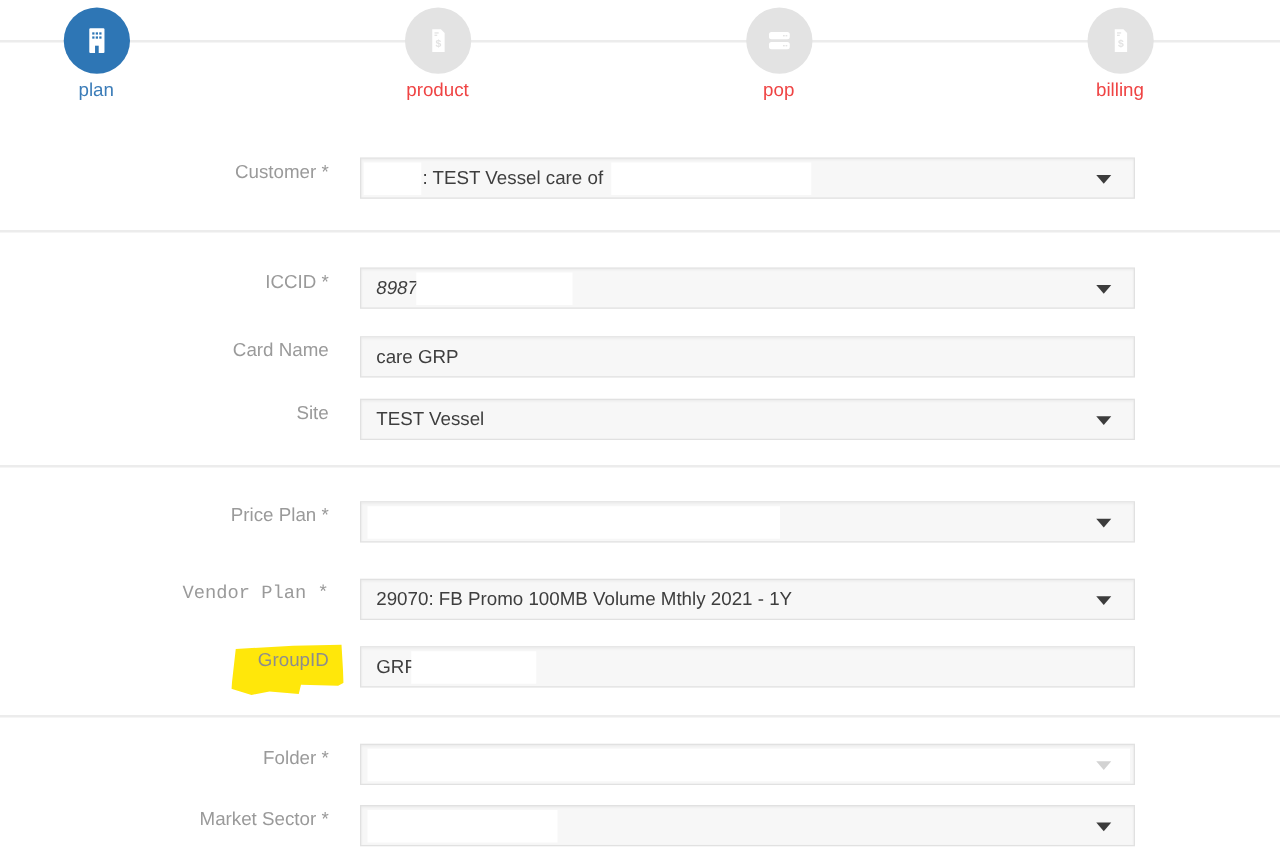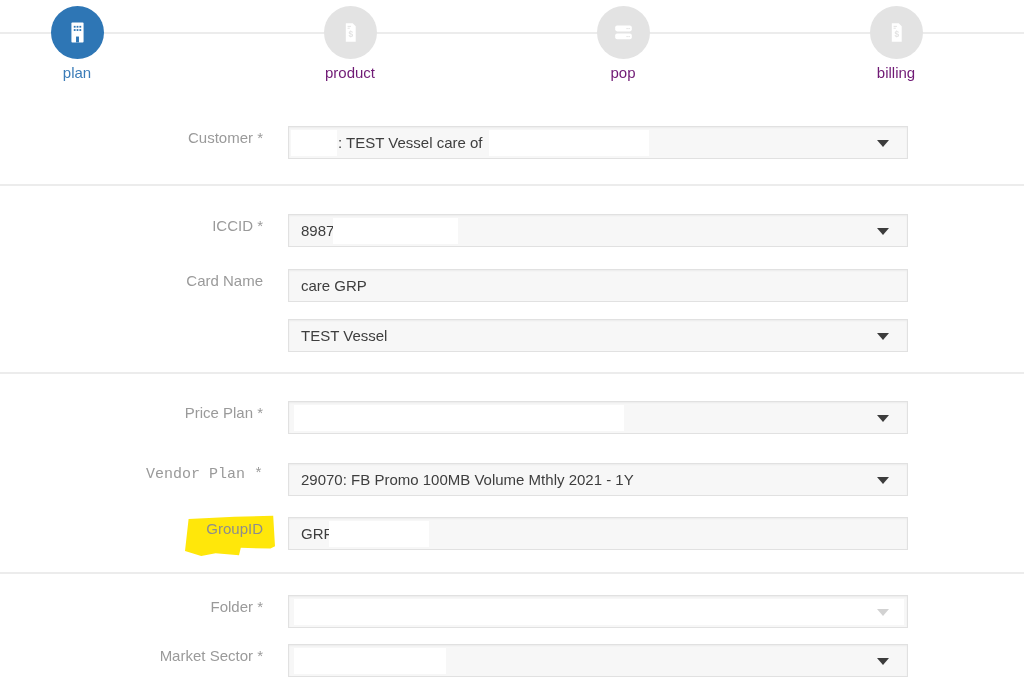--- a/index.html
+++ b/index.html
@@ -11,21 +11,21 @@
   .stepper-line { position:absolute; left:0; top:32px; width:1024px; height:2px;
     background:#ececec; }
   .divider { position:absolute; left:0; width:1024px; height:2px; background:#ececec; }
   .step { position:absolute; top:6px; width:140px; text-align:center; cursor:default; }
   .step-circle { width:53px; height:53px; border-radius:50%; margin:0 auto;
     display:flex; align-items:center; justify-content:center; }
   .step-circle.active { background:#2e76b5; }
   .step-circle.inactive { background:#e3e3e3; }
   .step-label { margin-top:5px; font-size:15px; }
   .step-label.active { color:#3b7cb8; }
-  .step-label.inactive { color:#701a75; }
+  .step-label.inactive { color:#ef4444; }
 
   
   .flabel { position:absolute; left:0; width:263px; text-align:right;
     font-size:15px; color:#9a9a9a; }
   .field { position:absolute; left:288px; width:620px; height:33px;
     background:#f7f7f7; border:1px solid #e1e1e1;
     box-shadow: inset 0 1px 2px rgba(0,0,0,0.05); }
   .fvalue { position:absolute; left:12px; top:0; line-height:31px; font-size:15px;
     color:#3e3e3e; white-space:nowrap; }
   .caret { position:absolute; right:18px; top:13px; width:0; height:0;
@@ -119,31 +119,32 @@
 
   <div class="flabel" style="top:129px;">Customer *</div>
   <div class="field" style="top:126px;">
     <span class="redact" style="left:2px; width:46px;"></span>
     <span class="fvalue" style="left:49px;">: TEST Vessel care of</span>
     <span class="redact" style="left:200px; width:160px;"></span>
     <span class="caret"></span>
   </div>
 
   <div class="flabel" style="top:217px;">ICCID *</div>
-  <div class="field" style="top:214px;">
+  <div class="field" style="top:214px;font-style:italic;">
     <span class="fvalue">8987</span>
     <span class="redact" style="left:44px; width:125px;"></span>
     <span class="caret"></span>
   </div>
 
   <div class="flabel" style="top:272px;padding-left:15px;">Card Name</div>
   <div class="field" style="top:269px;">
     <span class="fvalue">care GRP</span>
   </div>
 
+  <div class="flabel" style="top:322px;">Site</div>
   <div class="field" style="top:319px;">
     <span class="fvalue">TEST Vessel</span>
     <span class="caret"></span>
   </div>
 
   <div class="flabel" style="top:404px;">Price Plan *</div>
   <div class="field" style="top:401px;">
     <span class="redact" style="left:5px; width:330px;"></span>
     <span class="fvalue"></span>
     <span class="caret"></span>

